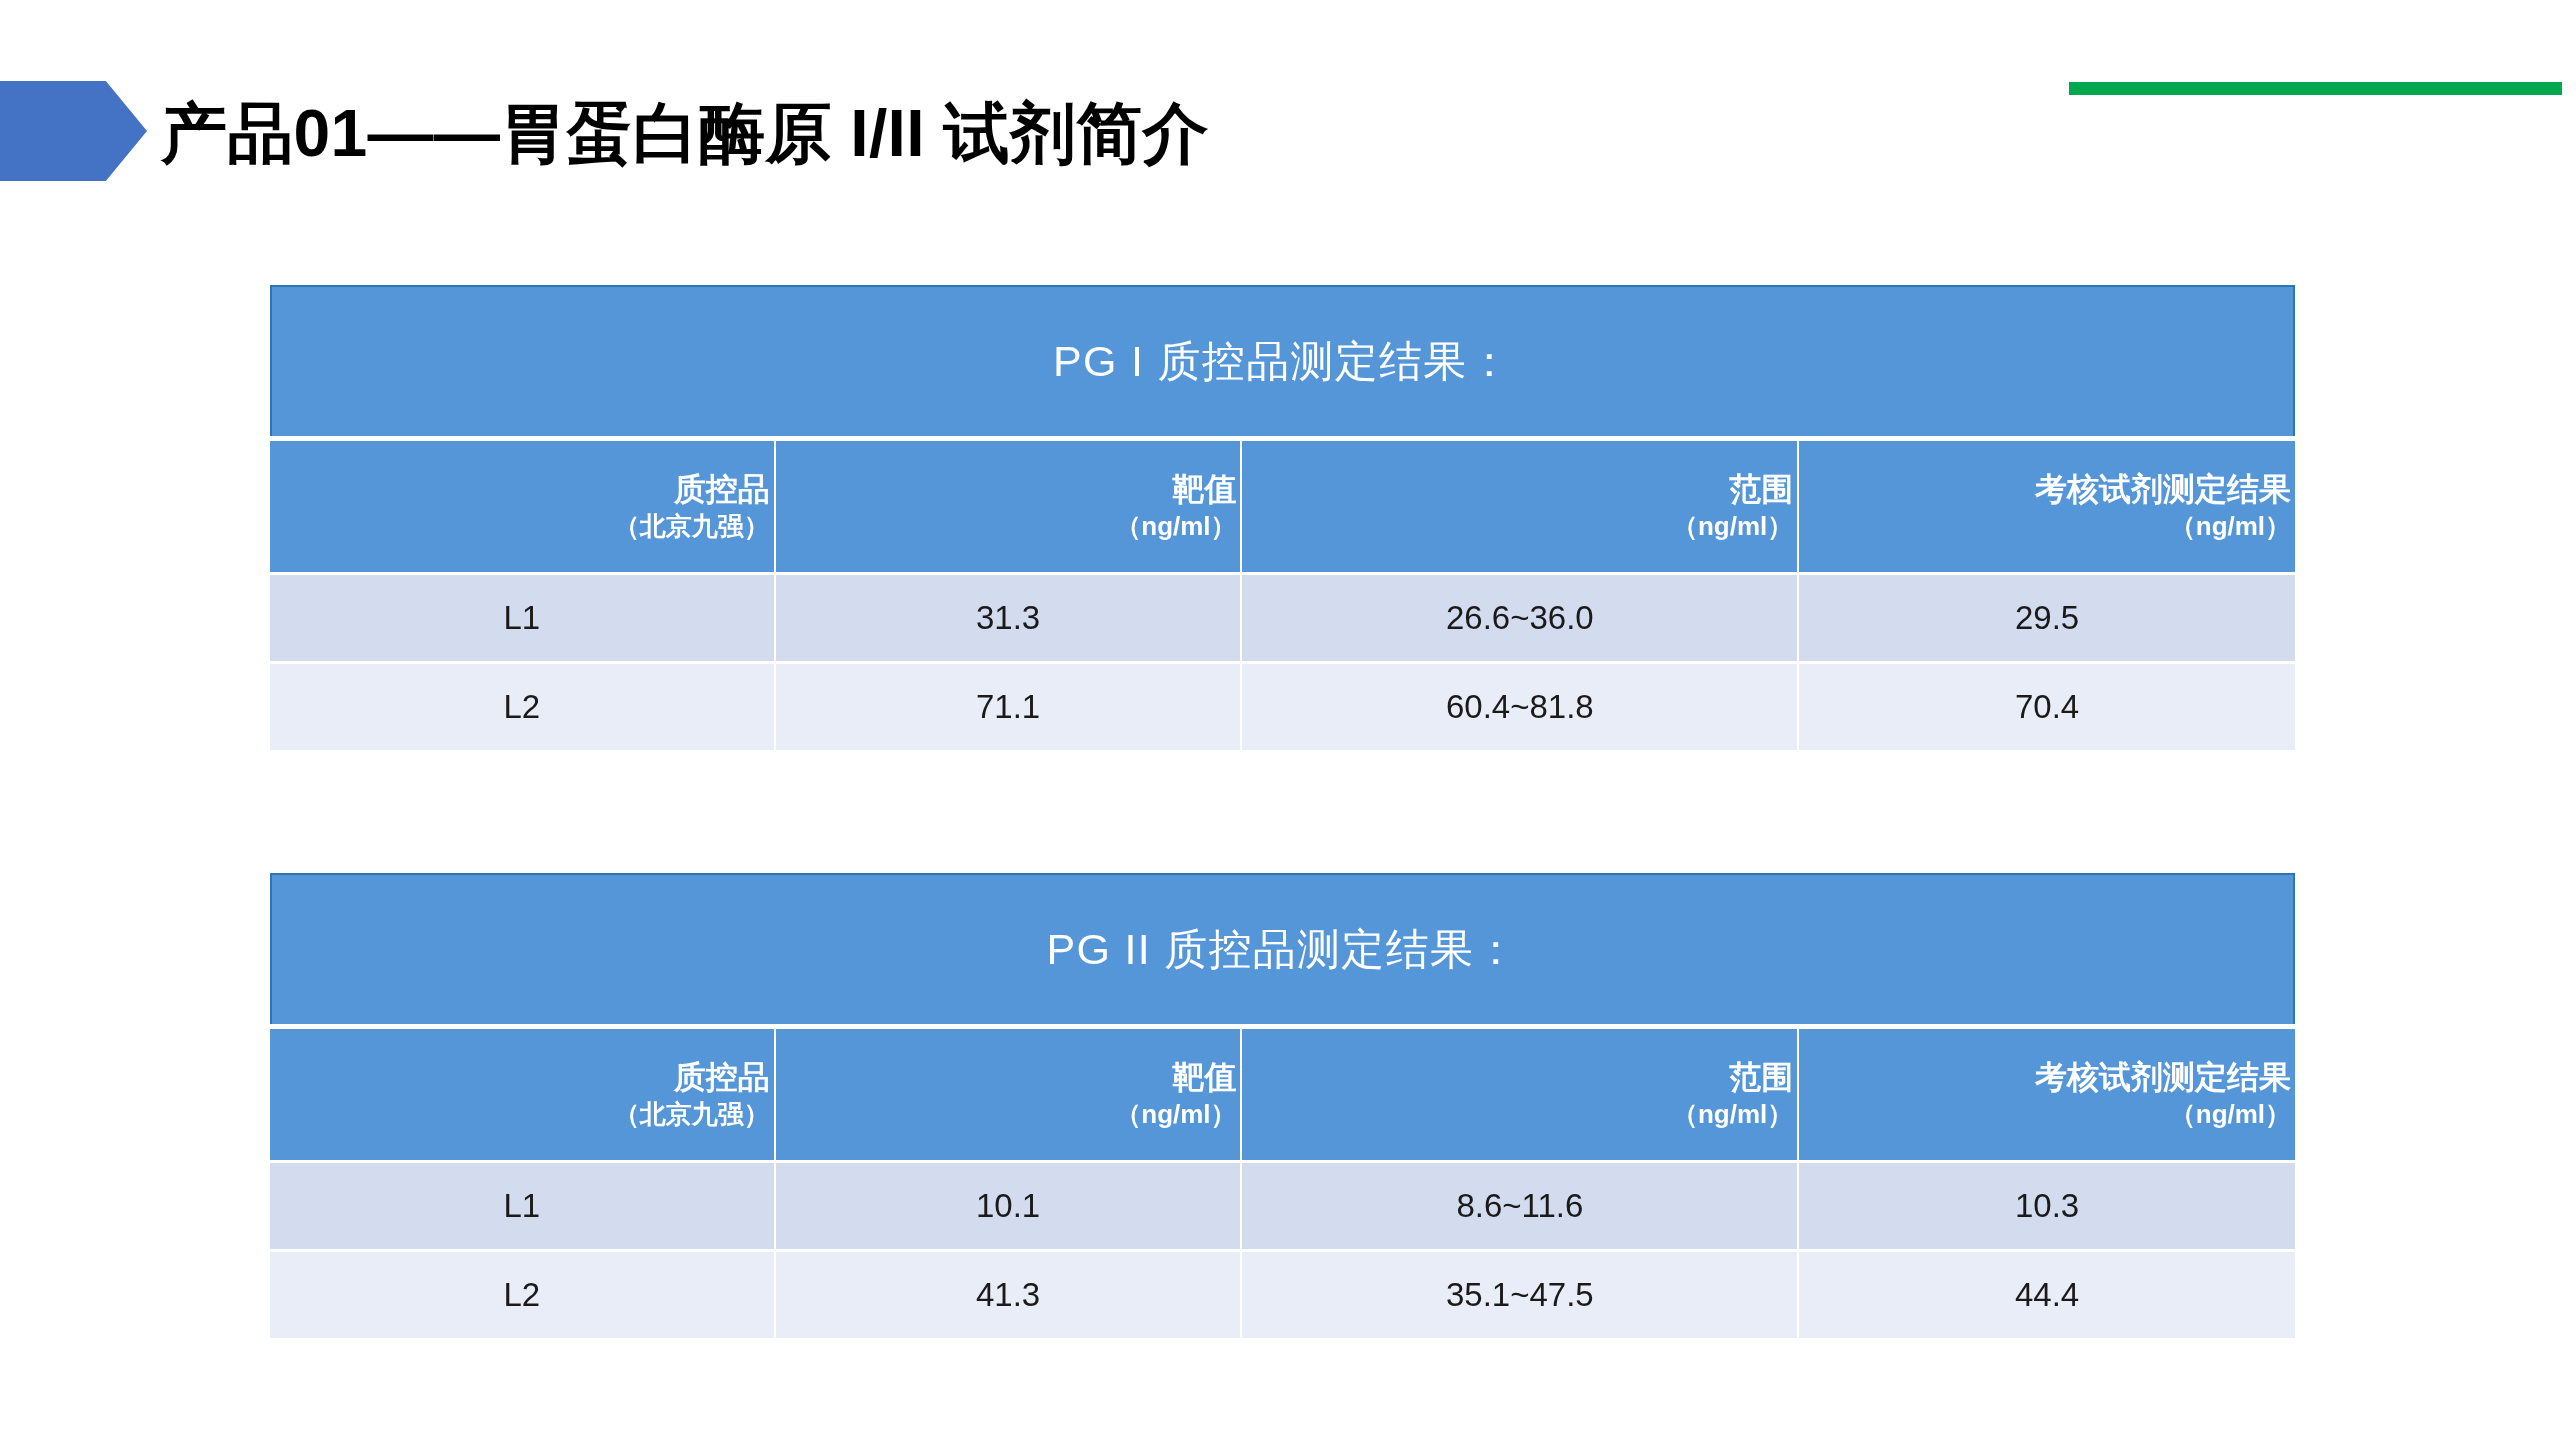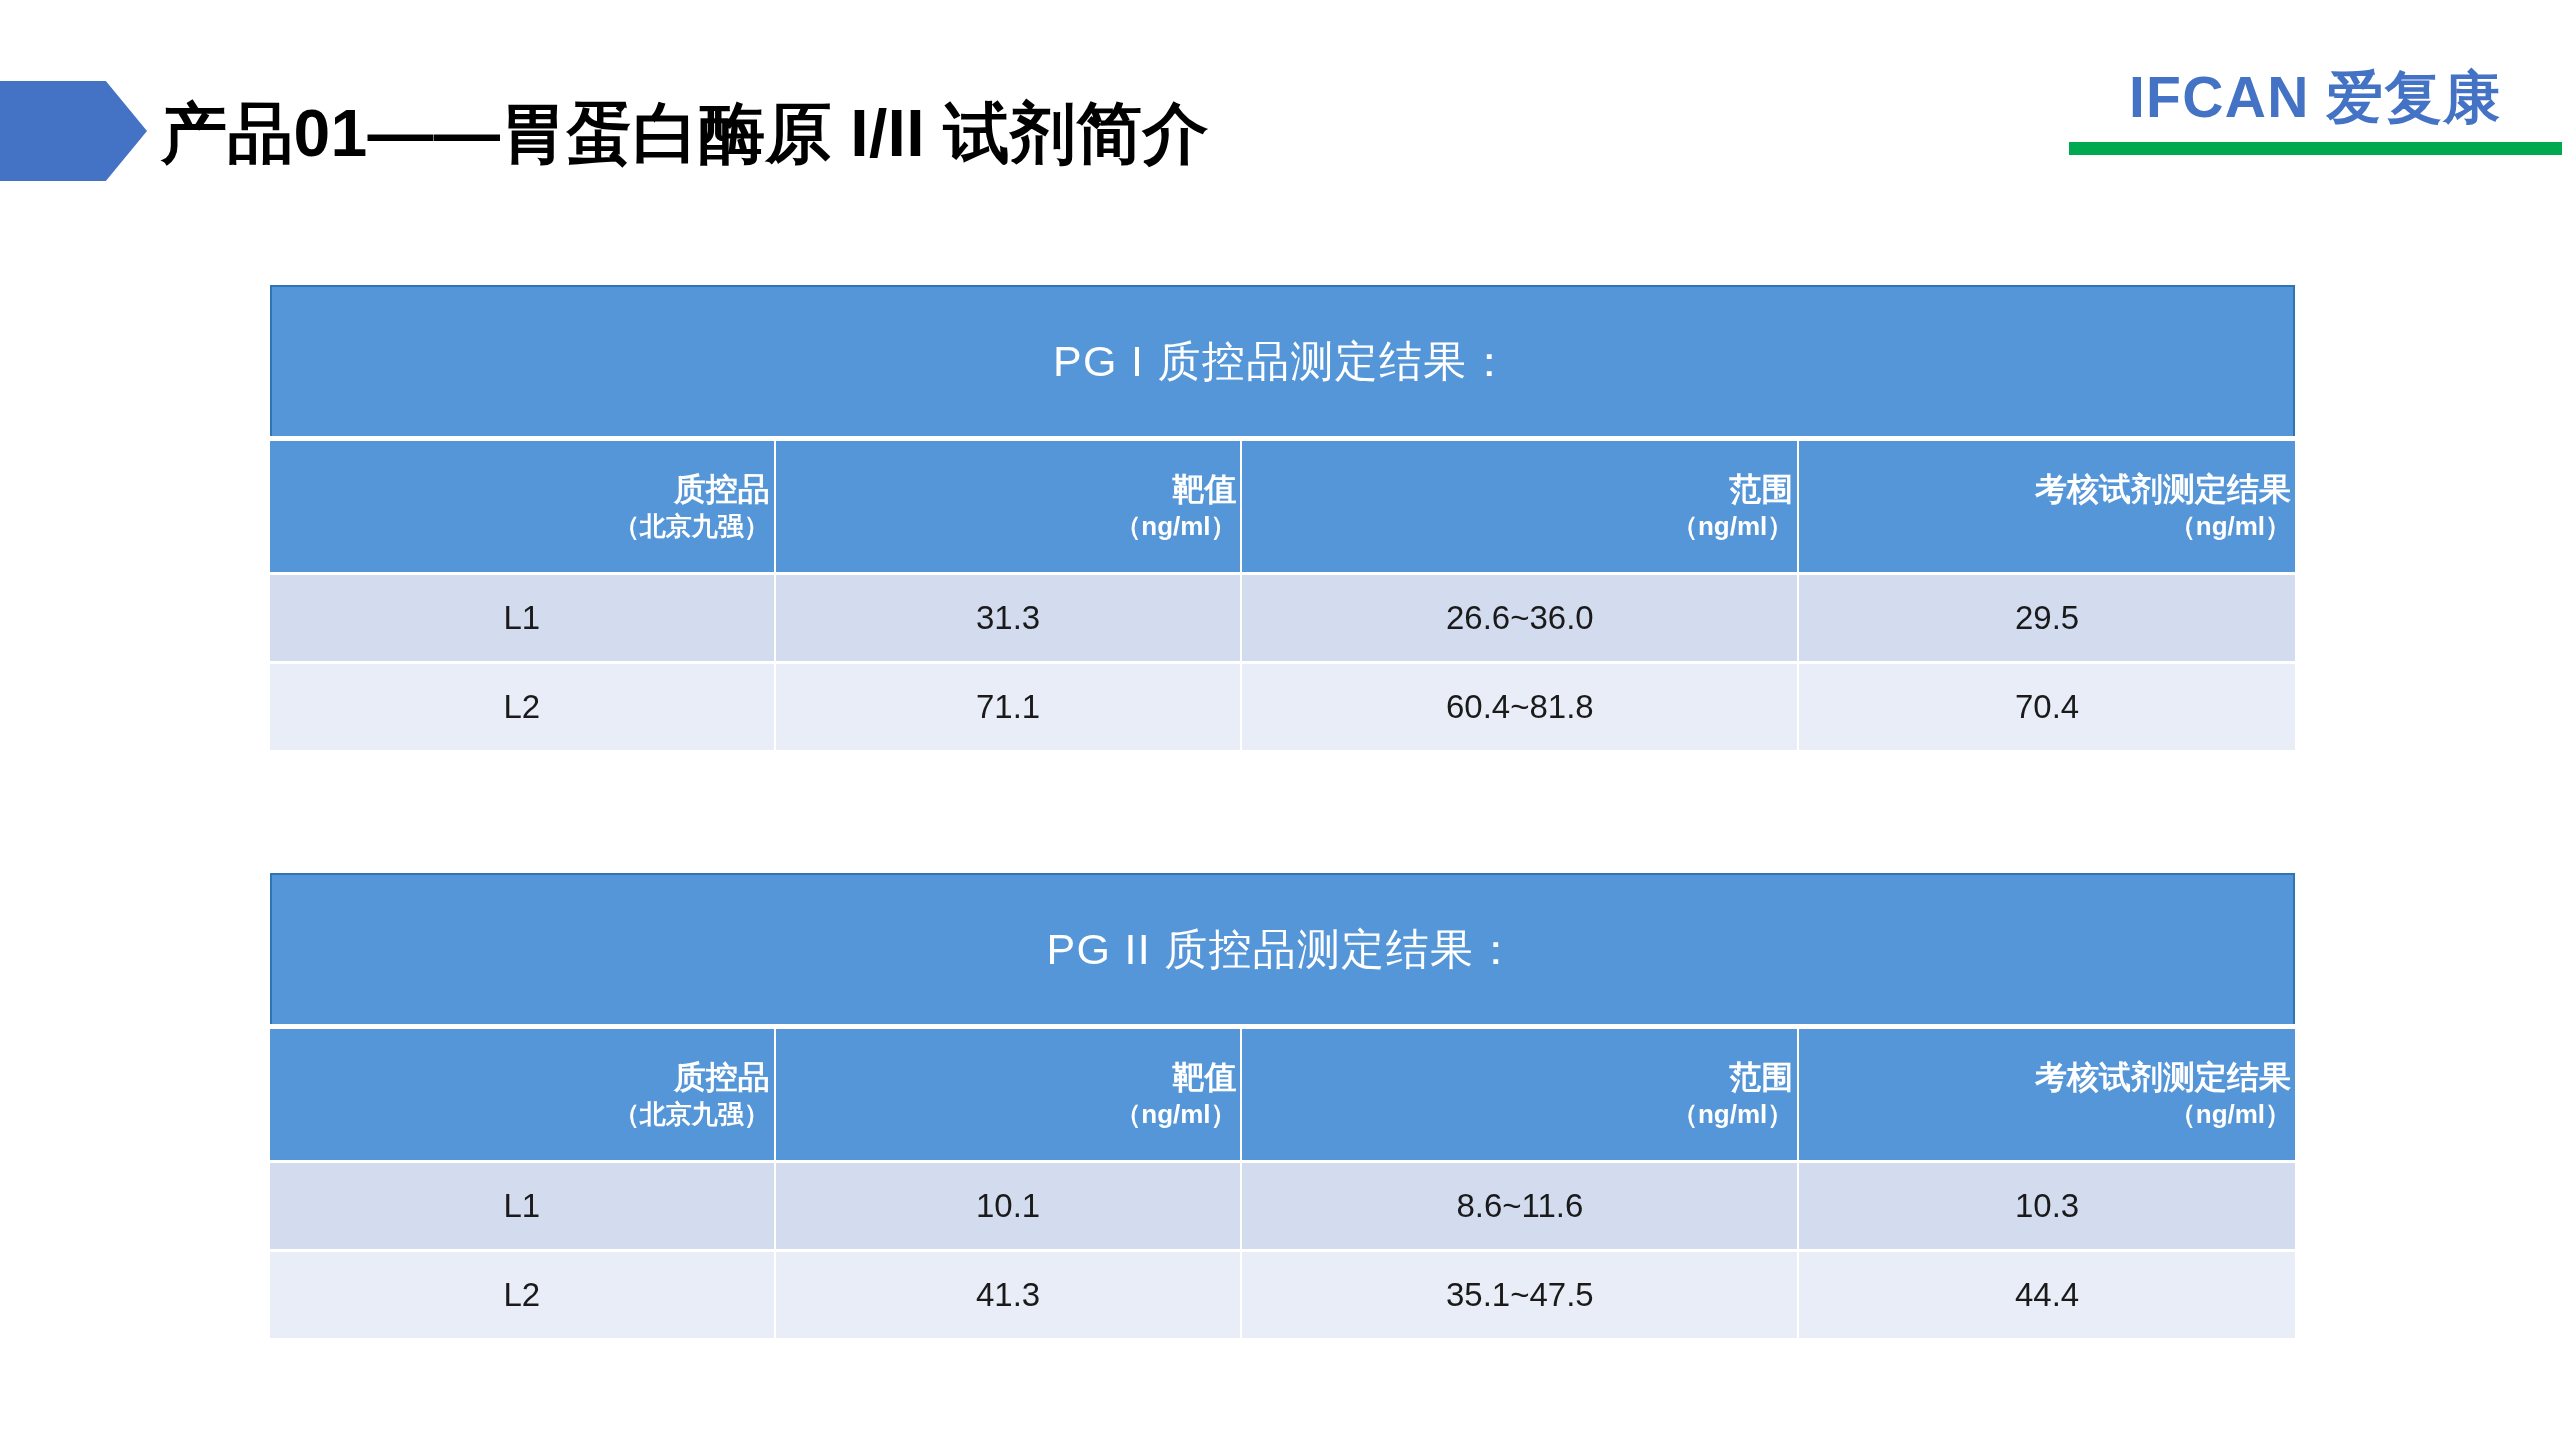--- a/index.html
+++ b/index.html
@@ -140,23 +140,20 @@
 </head>
 <body>
 
 <div class="slide-header">
 
   <div class="title-chevron"></div>
 
   <div class="slide-title">产品01——胃蛋白酶原 I/II 试剂简介</div>
 
   <div class="brand-logo">
-    <div class="brand-text">
-      <span>IFCAN</span><span class="brand-cn">爱复康</span>
-    </div>
     <div class="brand-rule"></div>
   </div>
 
 </div>
 
 <table class="qc-table" id="table-pg1">
   <colgroup>
     <col class="c1">
       <col class="c2">
       <col class="c3">

